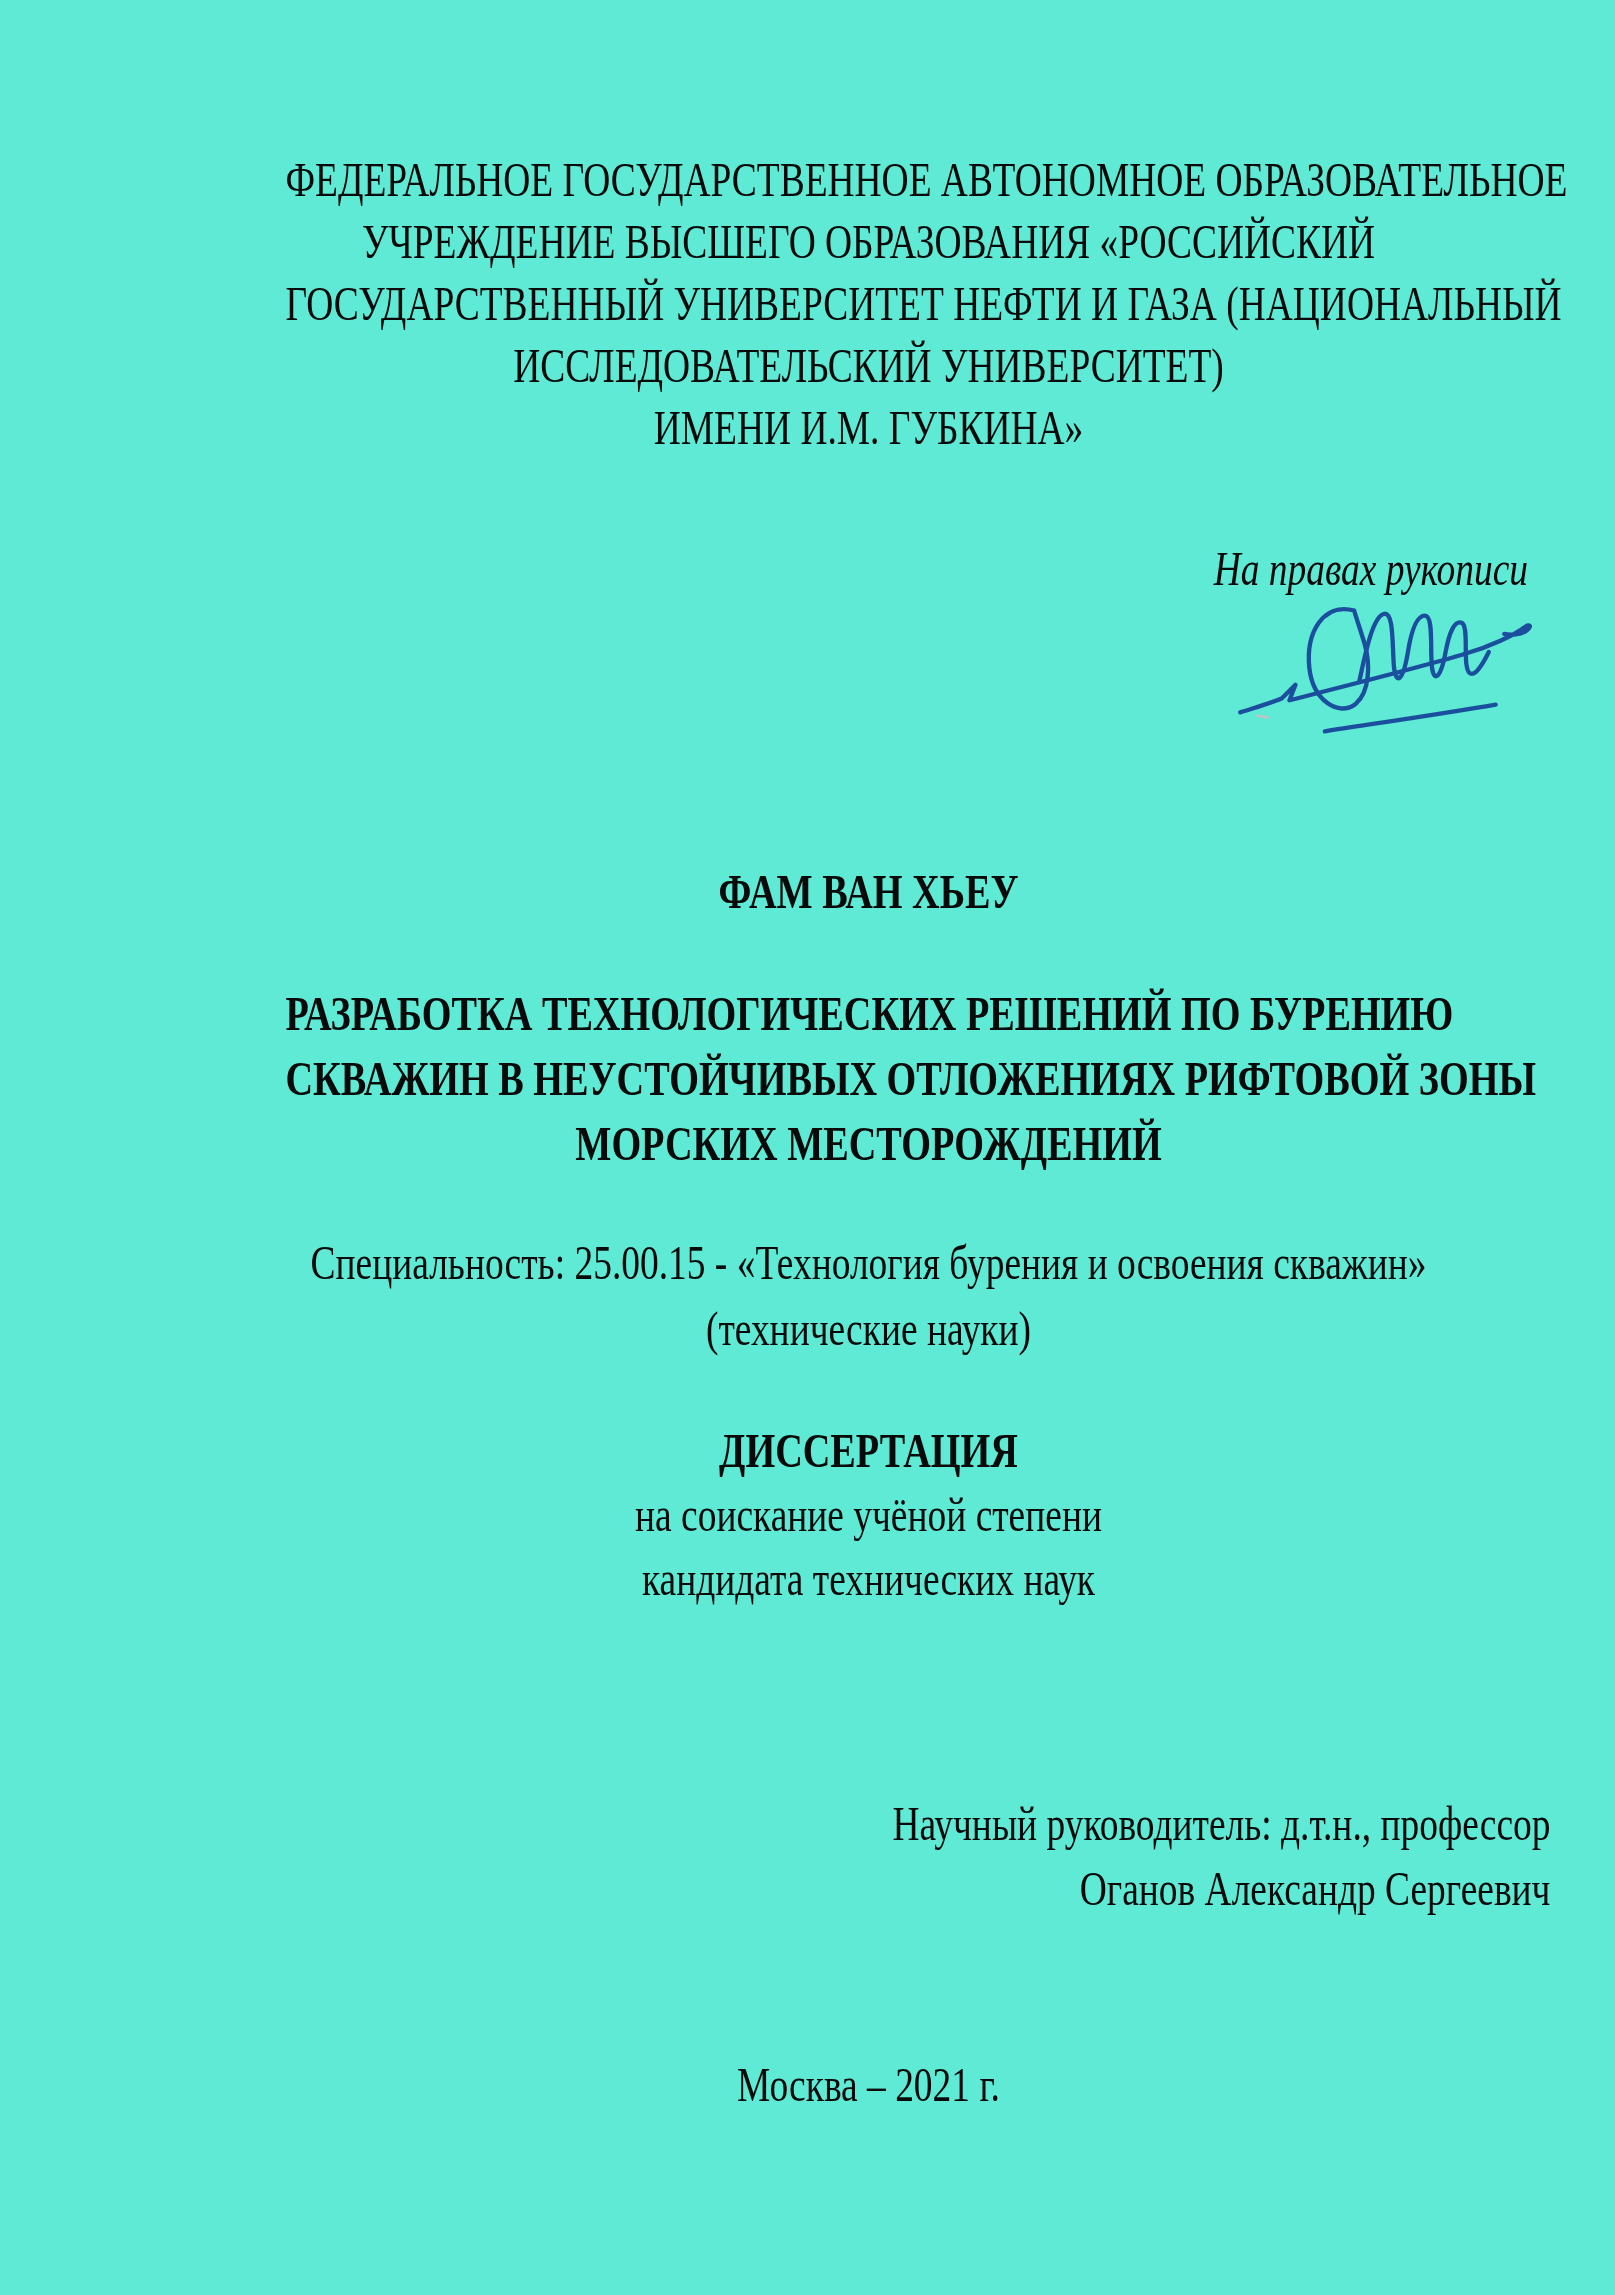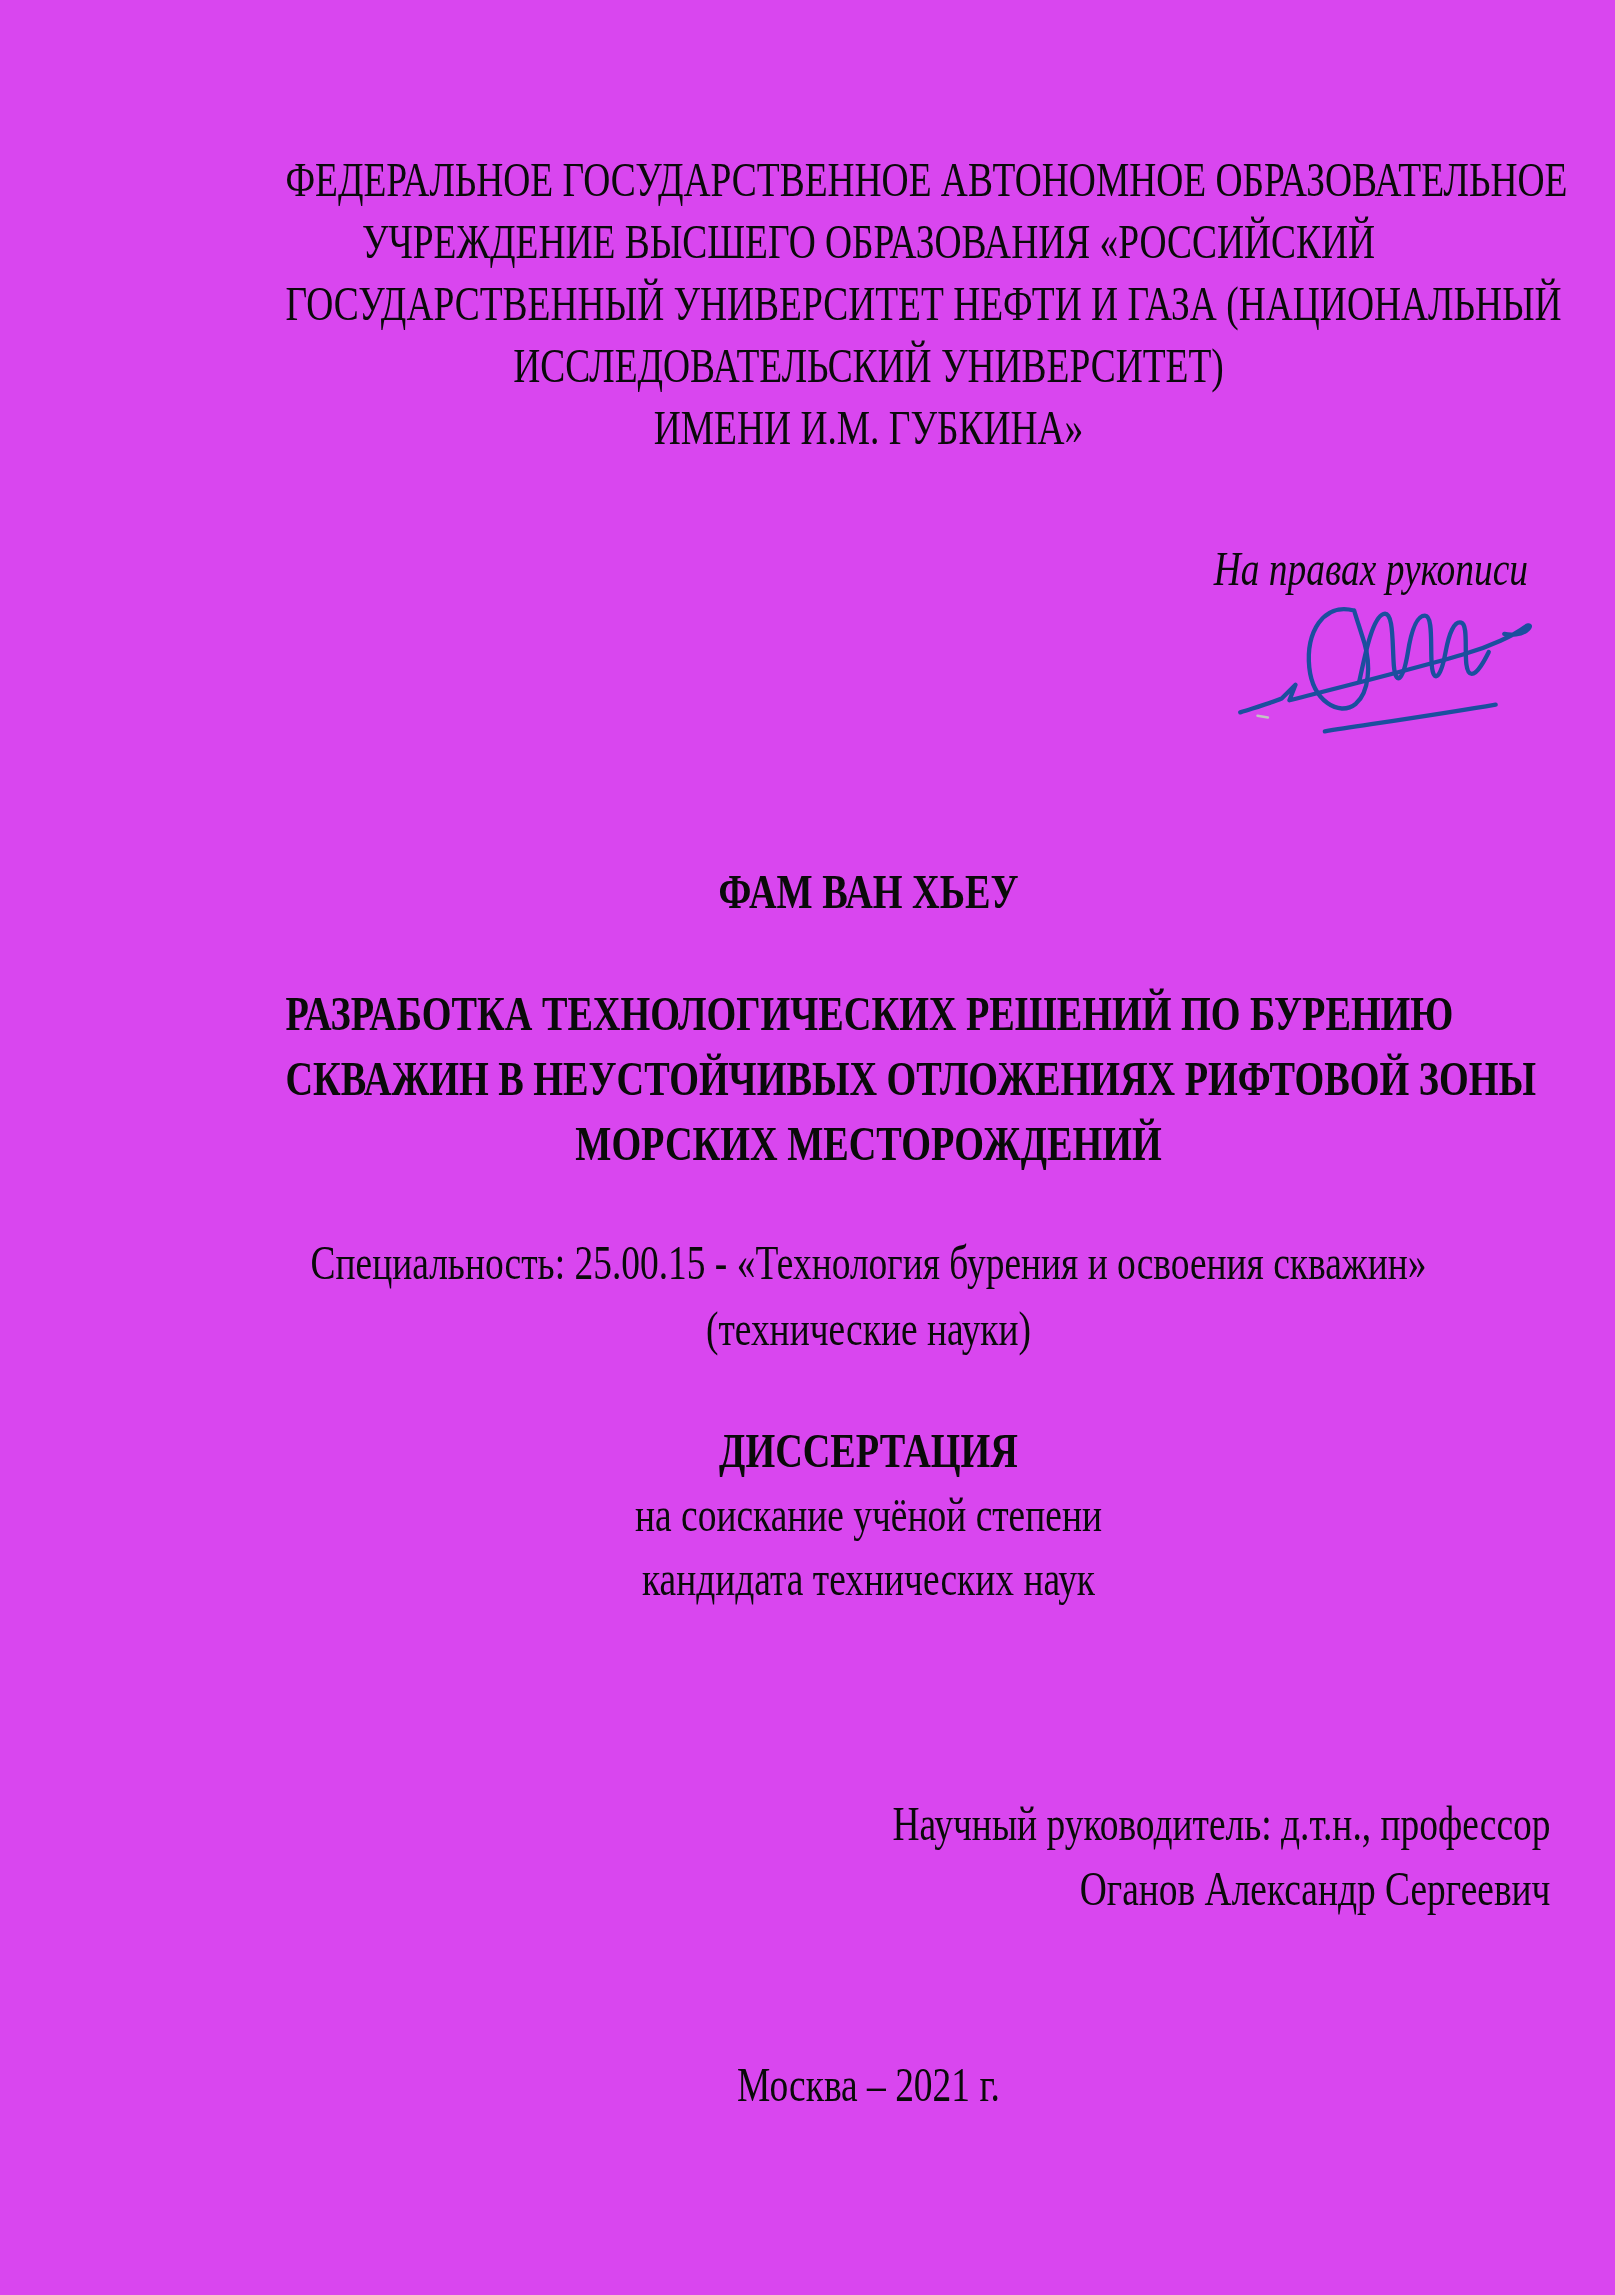--- a/index.html
+++ b/index.html
@@ -4,21 +4,21 @@
 <style>
   html, body {
     margin: 0;
     padding: 0;
     background: #ffffff;
   }
   .page {
     position: relative;
     width: 1616px;
     height: 2295px;
-    background: #d946ef;
+    background: #5eead4;
     overflow: hidden;
     font-family: "Liberation Serif", "DejaVu Serif", serif;
     color: #0a0a0a;
   }
   
   .center-block {
     position: absolute;
     left: 121px;
     width: 1495px;
     text-align: center;

